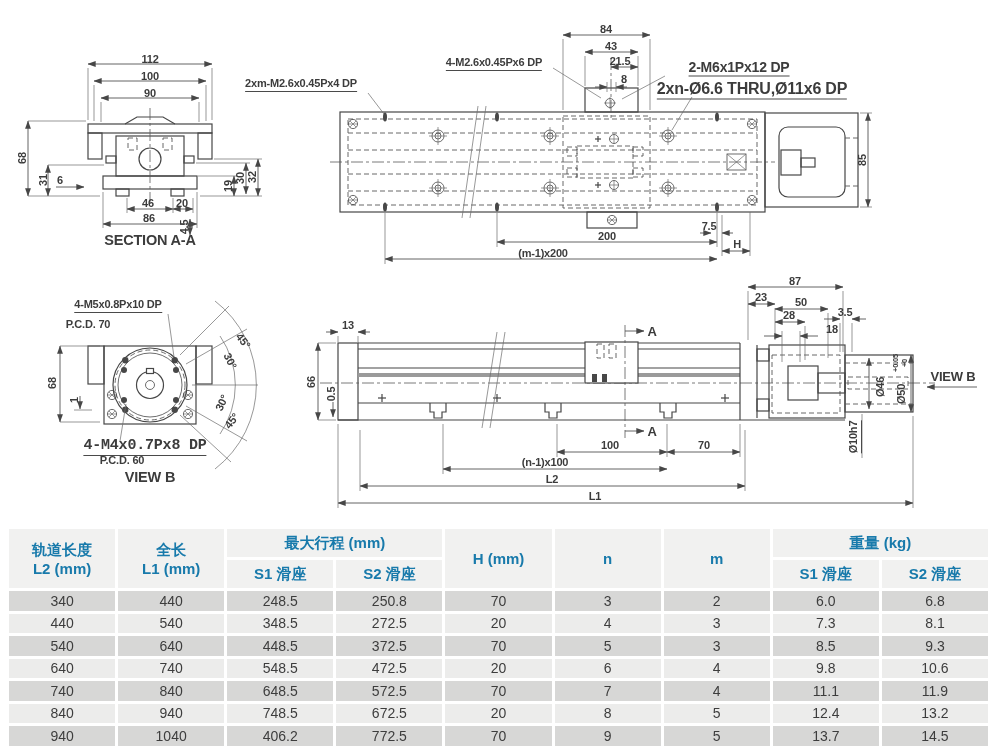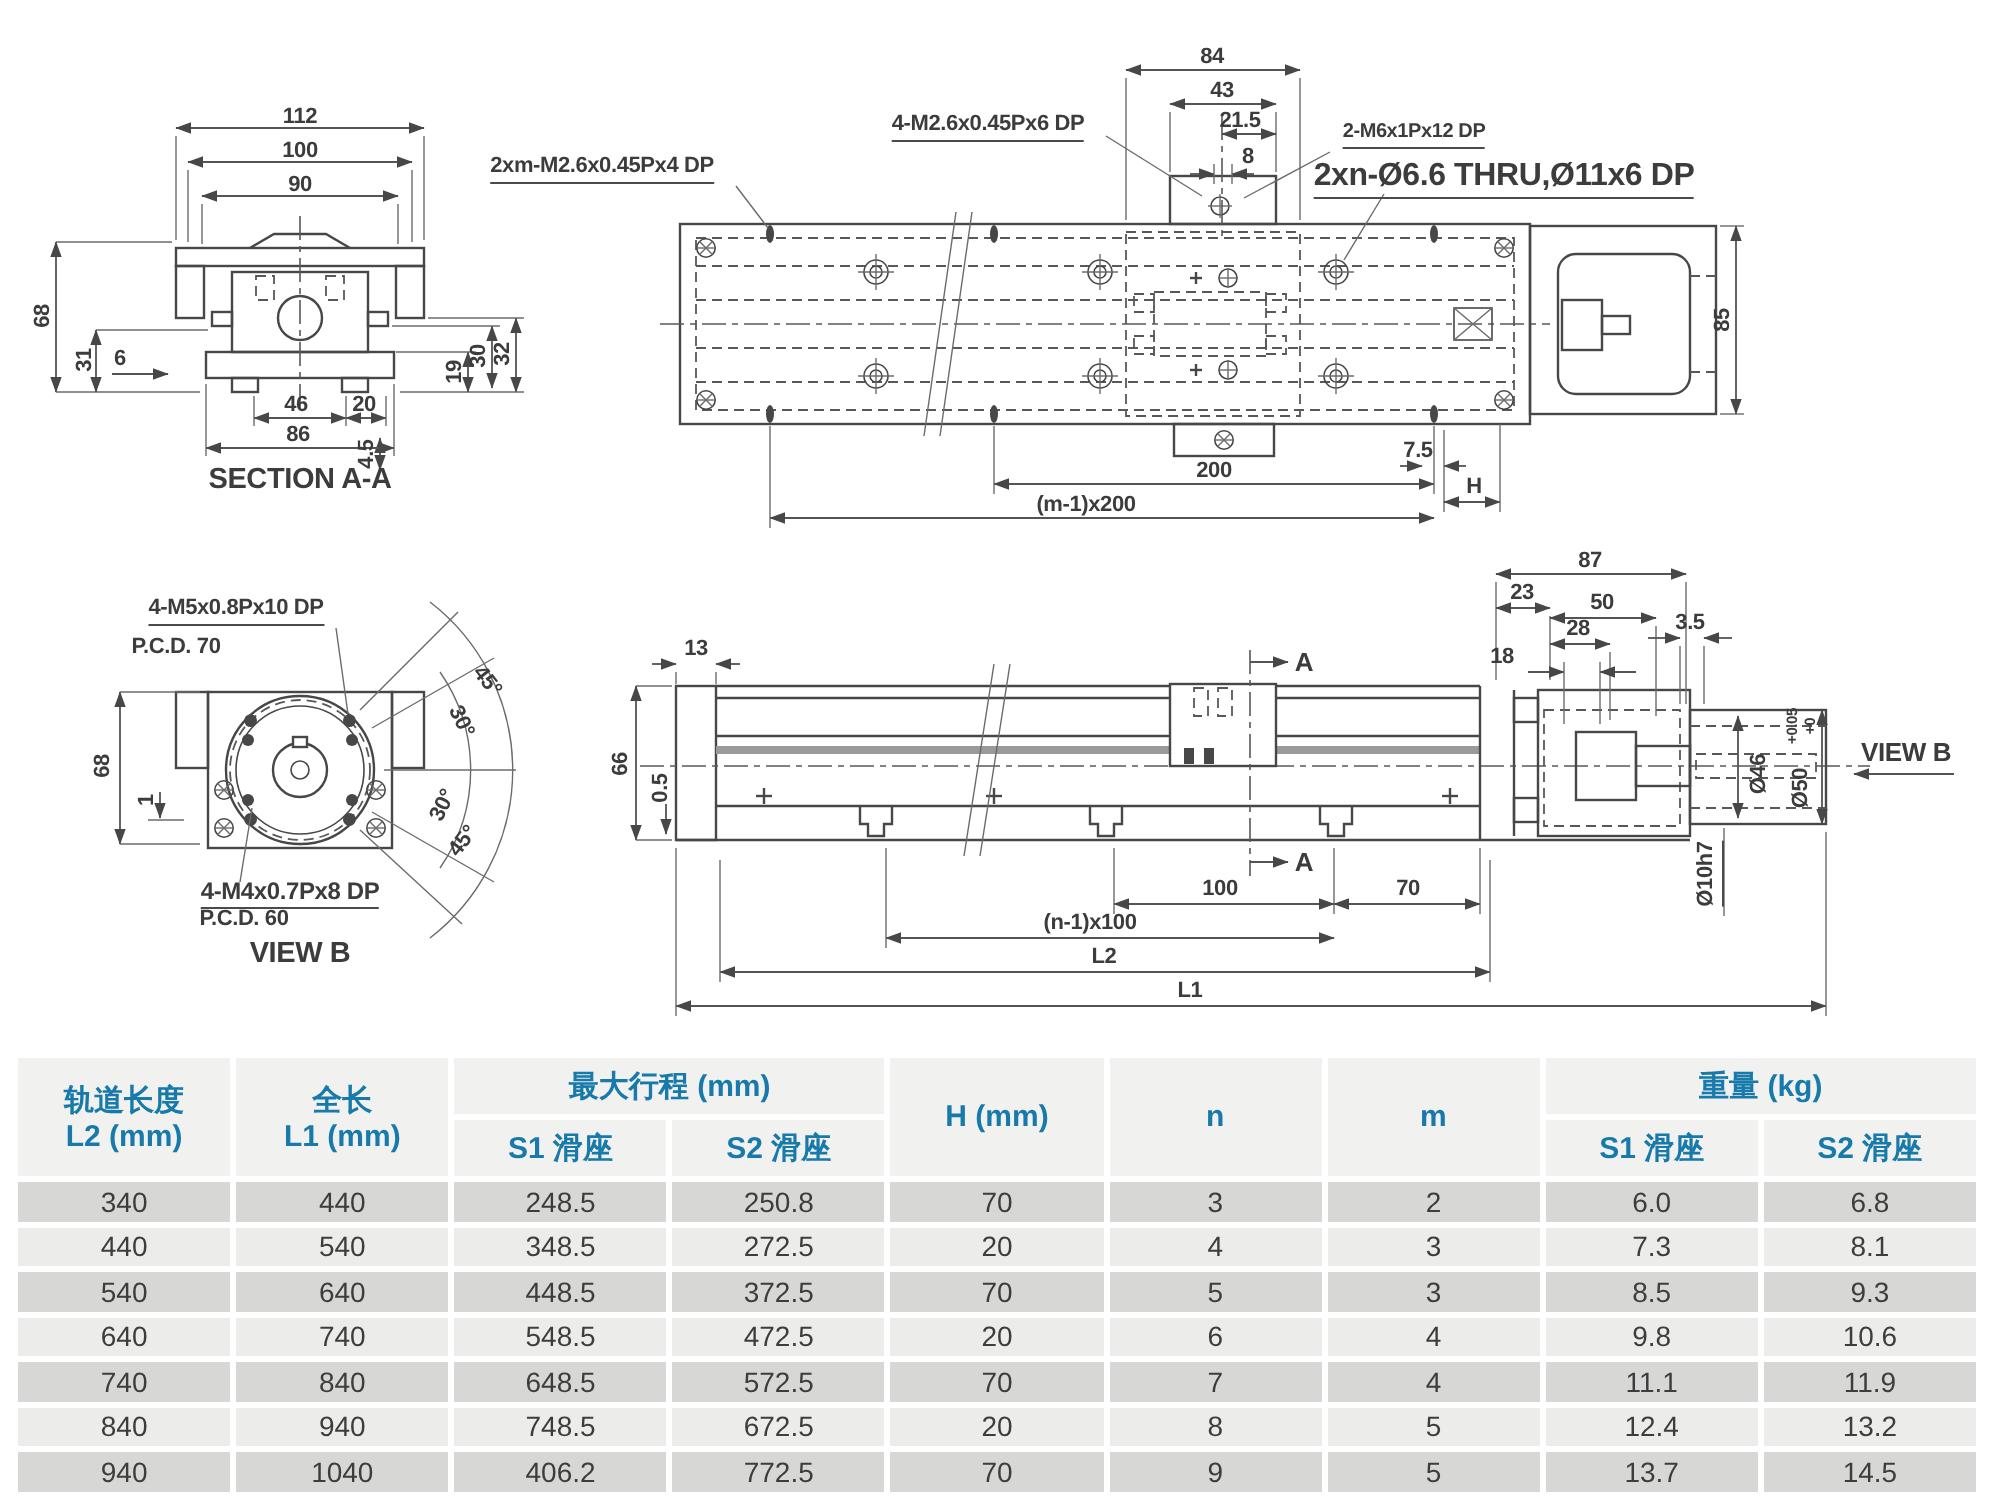--- a/index.html
+++ b/index.html
@@ -346,54 +346,54 @@
       <span class="lbl" style="left: 148px; top: 203px; transform: translate(-50%, -50%);">46</span>
       <span class="lbl" style="left: 182px; top: 203px; transform: translate(-50%, -50%);">20</span>
       <span class="lbl" style="left: 149px; top: 218px; transform: translate(-50%, -50%);">86</span>
       <span class="lbl" style="left: 184px; top: 227px; transform: translate(-50%, -50%) rotate(-90deg);">4.5</span>
       <span class="lbl" style="left: 150px; top: 240px; font-size: 14.5px; transform: translate(-50%, -50%);">SECTION A-A</span>
       <span class="lbl" style="left: 606px; top: 29px; transform: translate(-50%, -50%); text-align: center;">84</span>
       <span class="lbl" style="left: 611px; top: 46px; transform: translate(-50%, -50%);">43</span>
       <span class="lbl" style="left: 620px; top: 61px; transform: translate(-50%, -50%);">21.5</span>
       <span class="lbl" style="left: 624px; top: 79px; transform: translate(-50%, -50%);">8</span>
       <span class="lbl ul" style="left: 494px; top: 64px; font-size: 11px; transform: translate(-50%, -50%);">4-M2.6x0.45Px6 DP</span>
-      <span class="lbl ul" style="left: 707px; top: 68px; font-size: 10px; transform: translate(-50%, -50%);">2-M6x1Px12 DP</span>
+      <span class="lbl ul" style="left: 739px; top: 68px; font-size: 14px; transform: translate(-50%, -50%);">2-M6x1Px12 DP</span>
       <span class="lbl ul" style="left: 301px; top: 85px; font-size: 11px; transform: translate(-50%, -50%);">2xm-M2.6x0.45Px4 DP</span>
       <span class="lbl ul" style="left: 752px; top: 90px; font-size: 16px; transform: translate(-50%, -50%);">2xn-Ø6.6 THRU,Ø11x6 DP</span>
       <span class="lbl" style="left: 862px; top: 160px; transform: translate(-50%, -50%) rotate(-90deg);">85</span>
       <span class="lbl" style="left: 709px; top: 226px; transform: translate(-50%, -50%);">7.5</span>
       <span class="lbl" style="left: 737px; top: 244px; transform: translate(-50%, -50%);">H</span>
       <span class="lbl" style="left: 607px; top: 236px; transform: translate(-50%, -50%);">200</span>
       <span class="lbl" style="left: 543px; top: 253px; transform: translate(-50%, -50%);">(m-1)x200</span>
       <span class="lbl ul" style="left: 118px; top: 306px; font-size: 11px; transform: translate(-50%, -50%);">4-M5x0.8Px10 DP</span>
       <span class="lbl" style="left: 88px; top: 324px; transform: translate(-50%, -50%);">P.C.D. 70</span>
       <span class="lbl" style="left: 243px; top: 341px; transform: translate(-50%, -50%) rotate(52deg);">45°</span>
       <span class="lbl" style="left: 230px; top: 361px; transform: translate(-50%, -50%) rotate(64deg);">30°</span>
       <span class="lbl" style="left: 222px; top: 403px; transform: translate(-50%, -50%) rotate(-64deg);">30°</span>
       <span class="lbl" style="left: 232px; top: 421px; transform: translate(-50%, -50%) rotate(-52deg);">45°</span>
       <span class="lbl" style="left: 52px; top: 383px; transform: translate(-50%, -50%) rotate(-90deg);">68</span>
       <span class="lbl" style="left: 74px; top: 400px; transform: translate(-50%, -50%) rotate(-90deg);">1</span>
-      <span class="lbl ul" style="left: 145px; top: 447px; font-size: 12px; transform: translate(-50%, -50%);">4-M4x0.7Px8 DP</span>
+      <span class="lbl ul" style="left: 145px; top: 447px; font-size: 15px; transform: translate(-50%, -50%); font-family: Liberation Mono, monospace;">4-M4x0.7Px8 DP</span>
       <span class="lbl" style="left: 122px; top: 460px; transform: translate(-50%, -50%);">P.C.D. 60</span>
       <span class="lbl" style="left: 150px; top: 477px; font-size: 14.5px; transform: translate(-50%, -50%);">VIEW B</span>
       <span class="lbl" style="left: 348px; top: 325px; transform: translate(-50%, -50%);">13</span>
       <span class="lbl" style="left: 311px; top: 382px; transform: translate(-50%, -50%) rotate(-90deg);">66</span>
       <span class="lbl" style="left: 331px; top: 394px; transform: translate(-50%, -50%) rotate(-90deg);">0.5</span>
       <span class="lbl" style="left: 652px; top: 331px; font-size: 13px; transform: translate(-50%, -50%);">A</span>
       <span class="lbl" style="left: 652px; top: 431px; font-size: 13px; transform: translate(-50%, -50%);">A</span>
       <span class="lbl" style="left: 610px; top: 445px; transform: translate(-50%, -50%);">100</span>
       <span class="lbl" style="left: 704px; top: 445px; transform: translate(-50%, -50%);">70</span>
       <span class="lbl" style="left: 545px; top: 462px; transform: translate(-50%, -50%);">(n-1)x100</span>
       <span class="lbl" style="left: 552px; top: 479px; transform: translate(-50%, -50%);">L2</span>
       <span class="lbl" style="left: 595px; top: 496px; transform: translate(-50%, -50%);">L1</span>
       <span class="lbl" style="left: 795px; top: 281px; transform: translate(-50%, -50%);">87</span>
       <span class="lbl" style="left: 761px; top: 297px; transform: translate(-50%, -50%);">23</span>
       <span class="lbl" style="left: 801px; top: 302px; transform: translate(-50%, -50%);">50</span>
       <span class="lbl" style="left: 789px; top: 315px; transform: translate(-50%, -50%);">28</span>
-      <span class="lbl" style="left: 751px; top: 329px; transform: translate(-50%, -50%);">18</span>
+      <span class="lbl" style="left: 832px; top: 329px; transform: translate(-50%, -50%);">18</span>
       <span class="lbl" style="left: 845px; top: 312px; transform: translate(-50%, -50%);">3.5</span>
       <span class="lbl" style="left: 880px; top: 387px; transform: translate(-50%, -50%) rotate(-90deg);">Ø46</span>
       <span class="lbl" style="left: 901px; top: 394px; transform: translate(-50%, -50%) rotate(-90deg);">Ø50</span>
       <span class="lbl" style="left: 896px; top: 363px; font-size: 7.5px; transform: translate(-50%, -50%) rotate(-90deg);">+0.05</span>
       <span class="lbl" style="left: 905px; top: 363px; font-size: 7.5px; transform: translate(-50%, -50%) rotate(-90deg);">+0</span>
       <span class="lbl ul" style="left: 855px; top: 437px; font-size: 11px; transform: translate(-50%, -50%) rotate(-90deg);">Ø10h7</span>
       <span class="lbl" style="left: 953px; top: 376px; font-size: 13px; transform: translate(-50%, -50%);">VIEW B</span>
     </div>
 
   <table id="spec">

